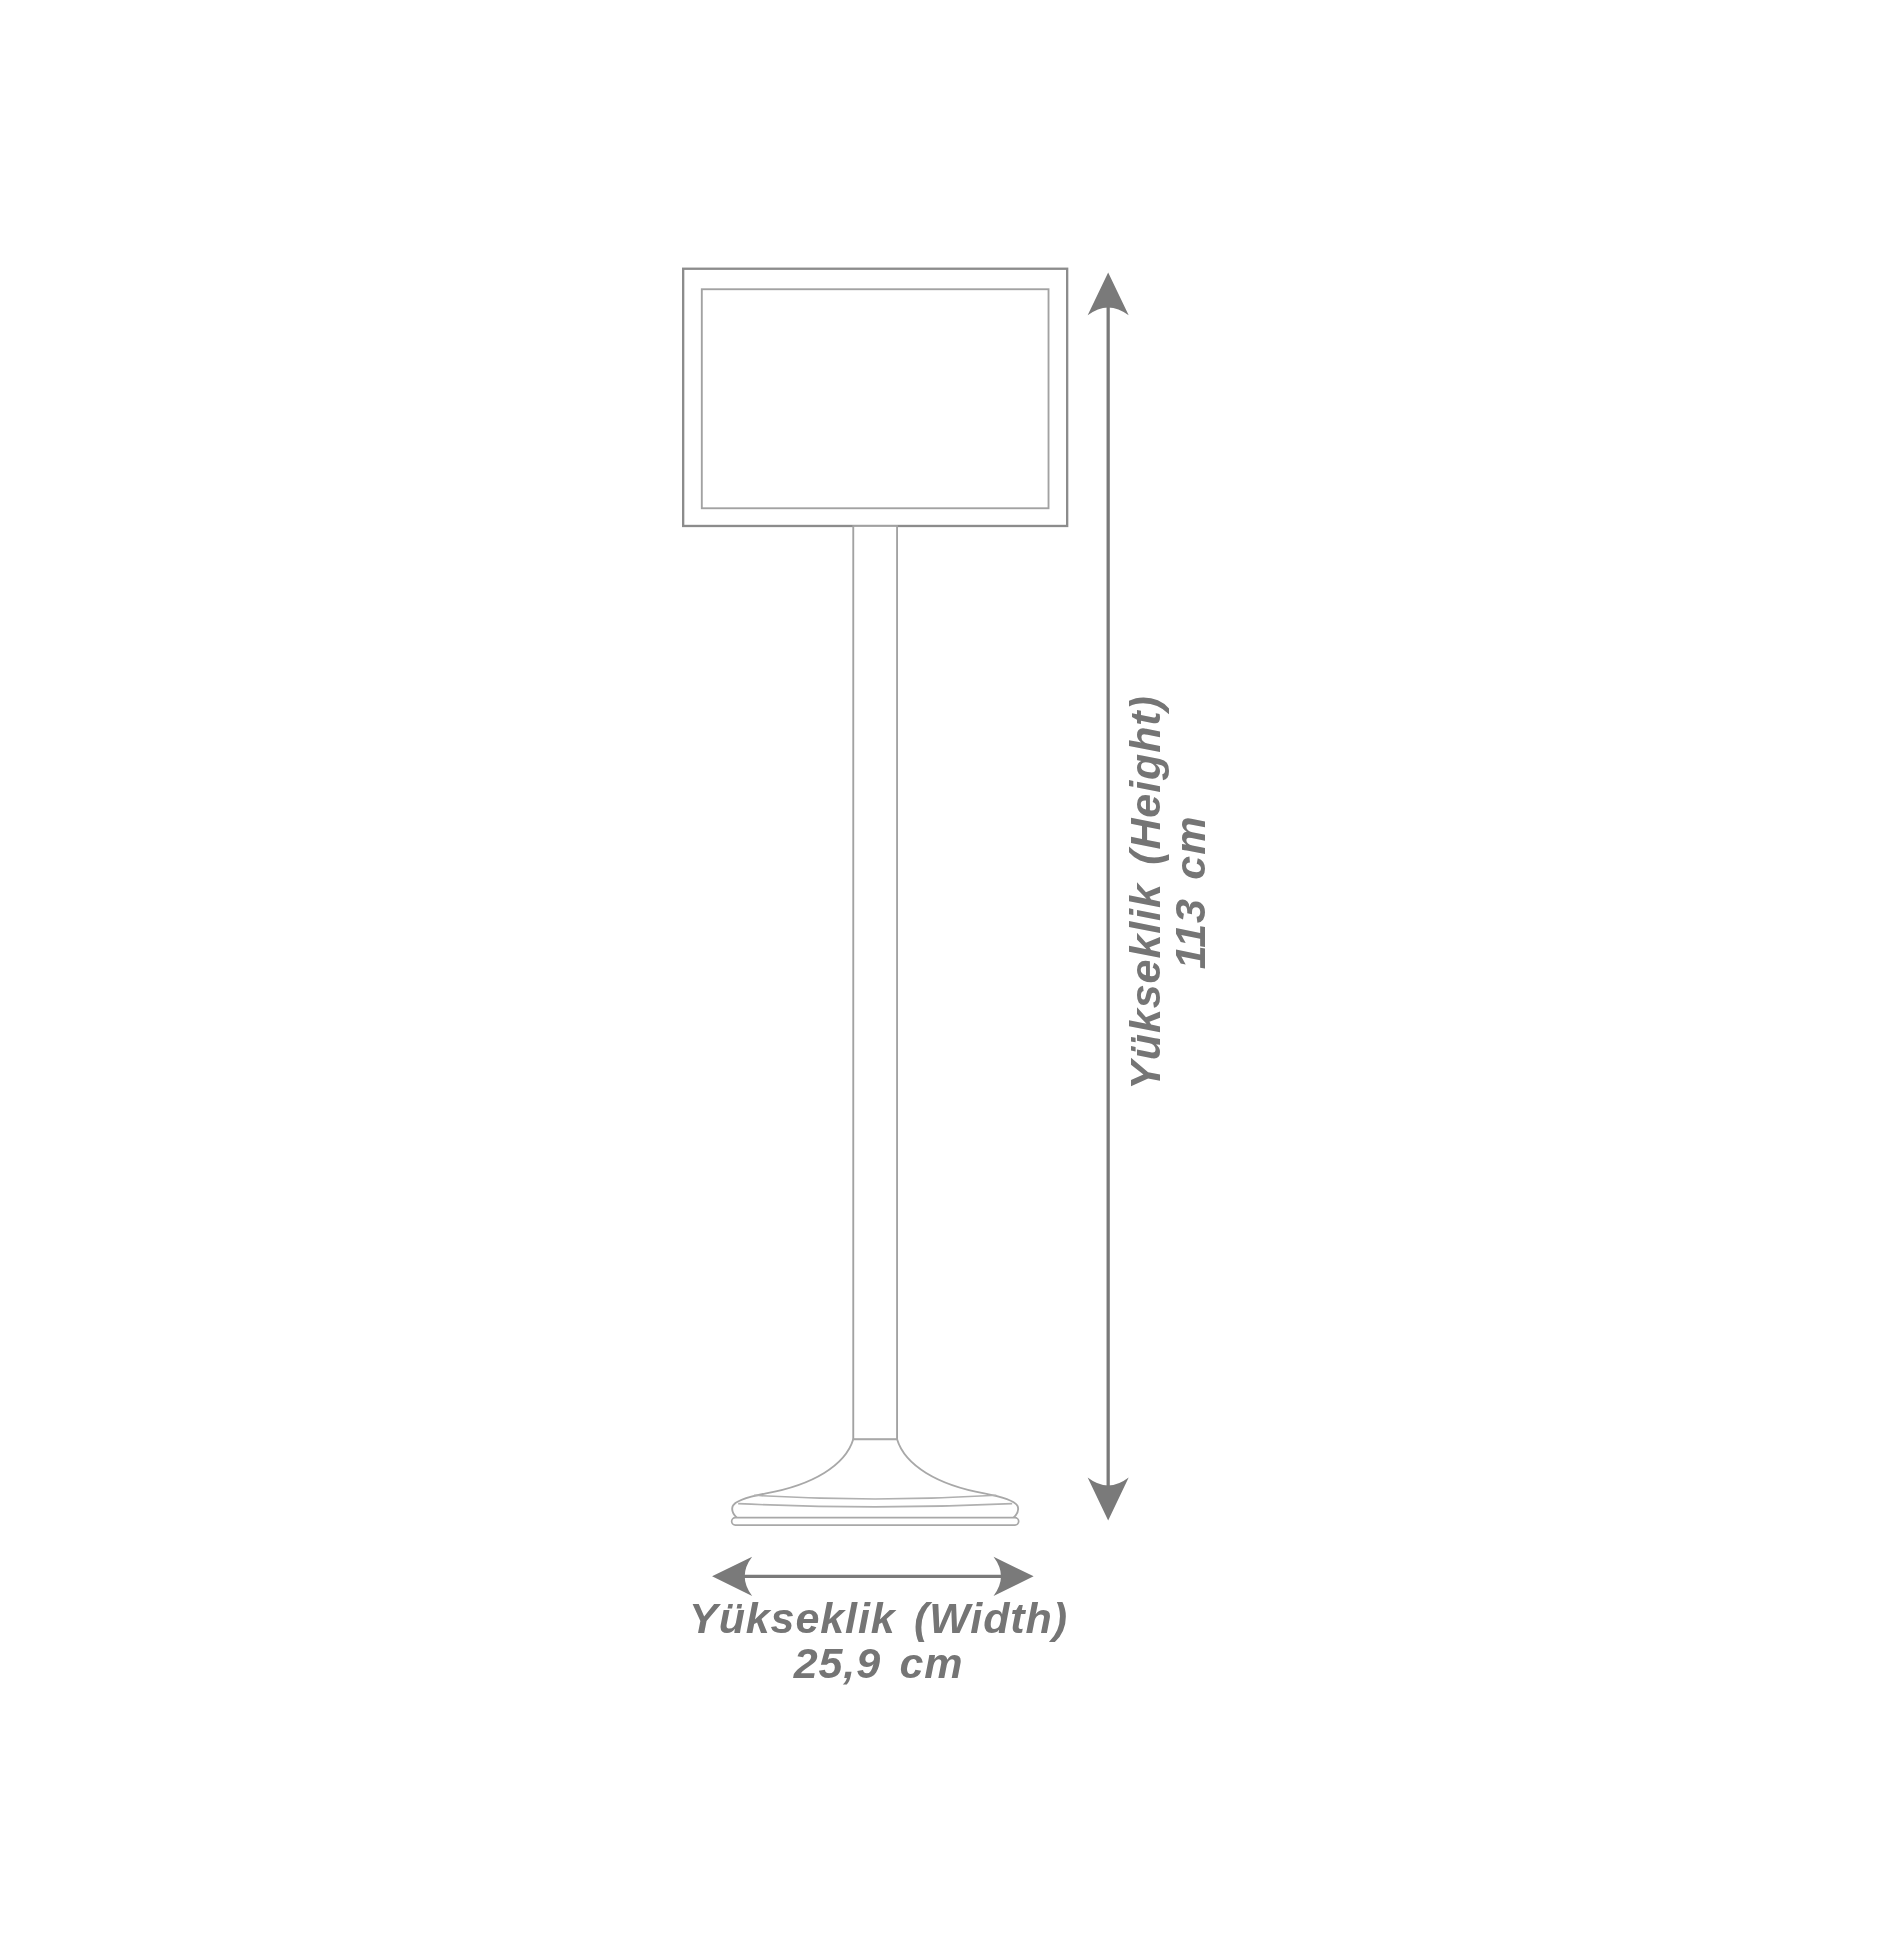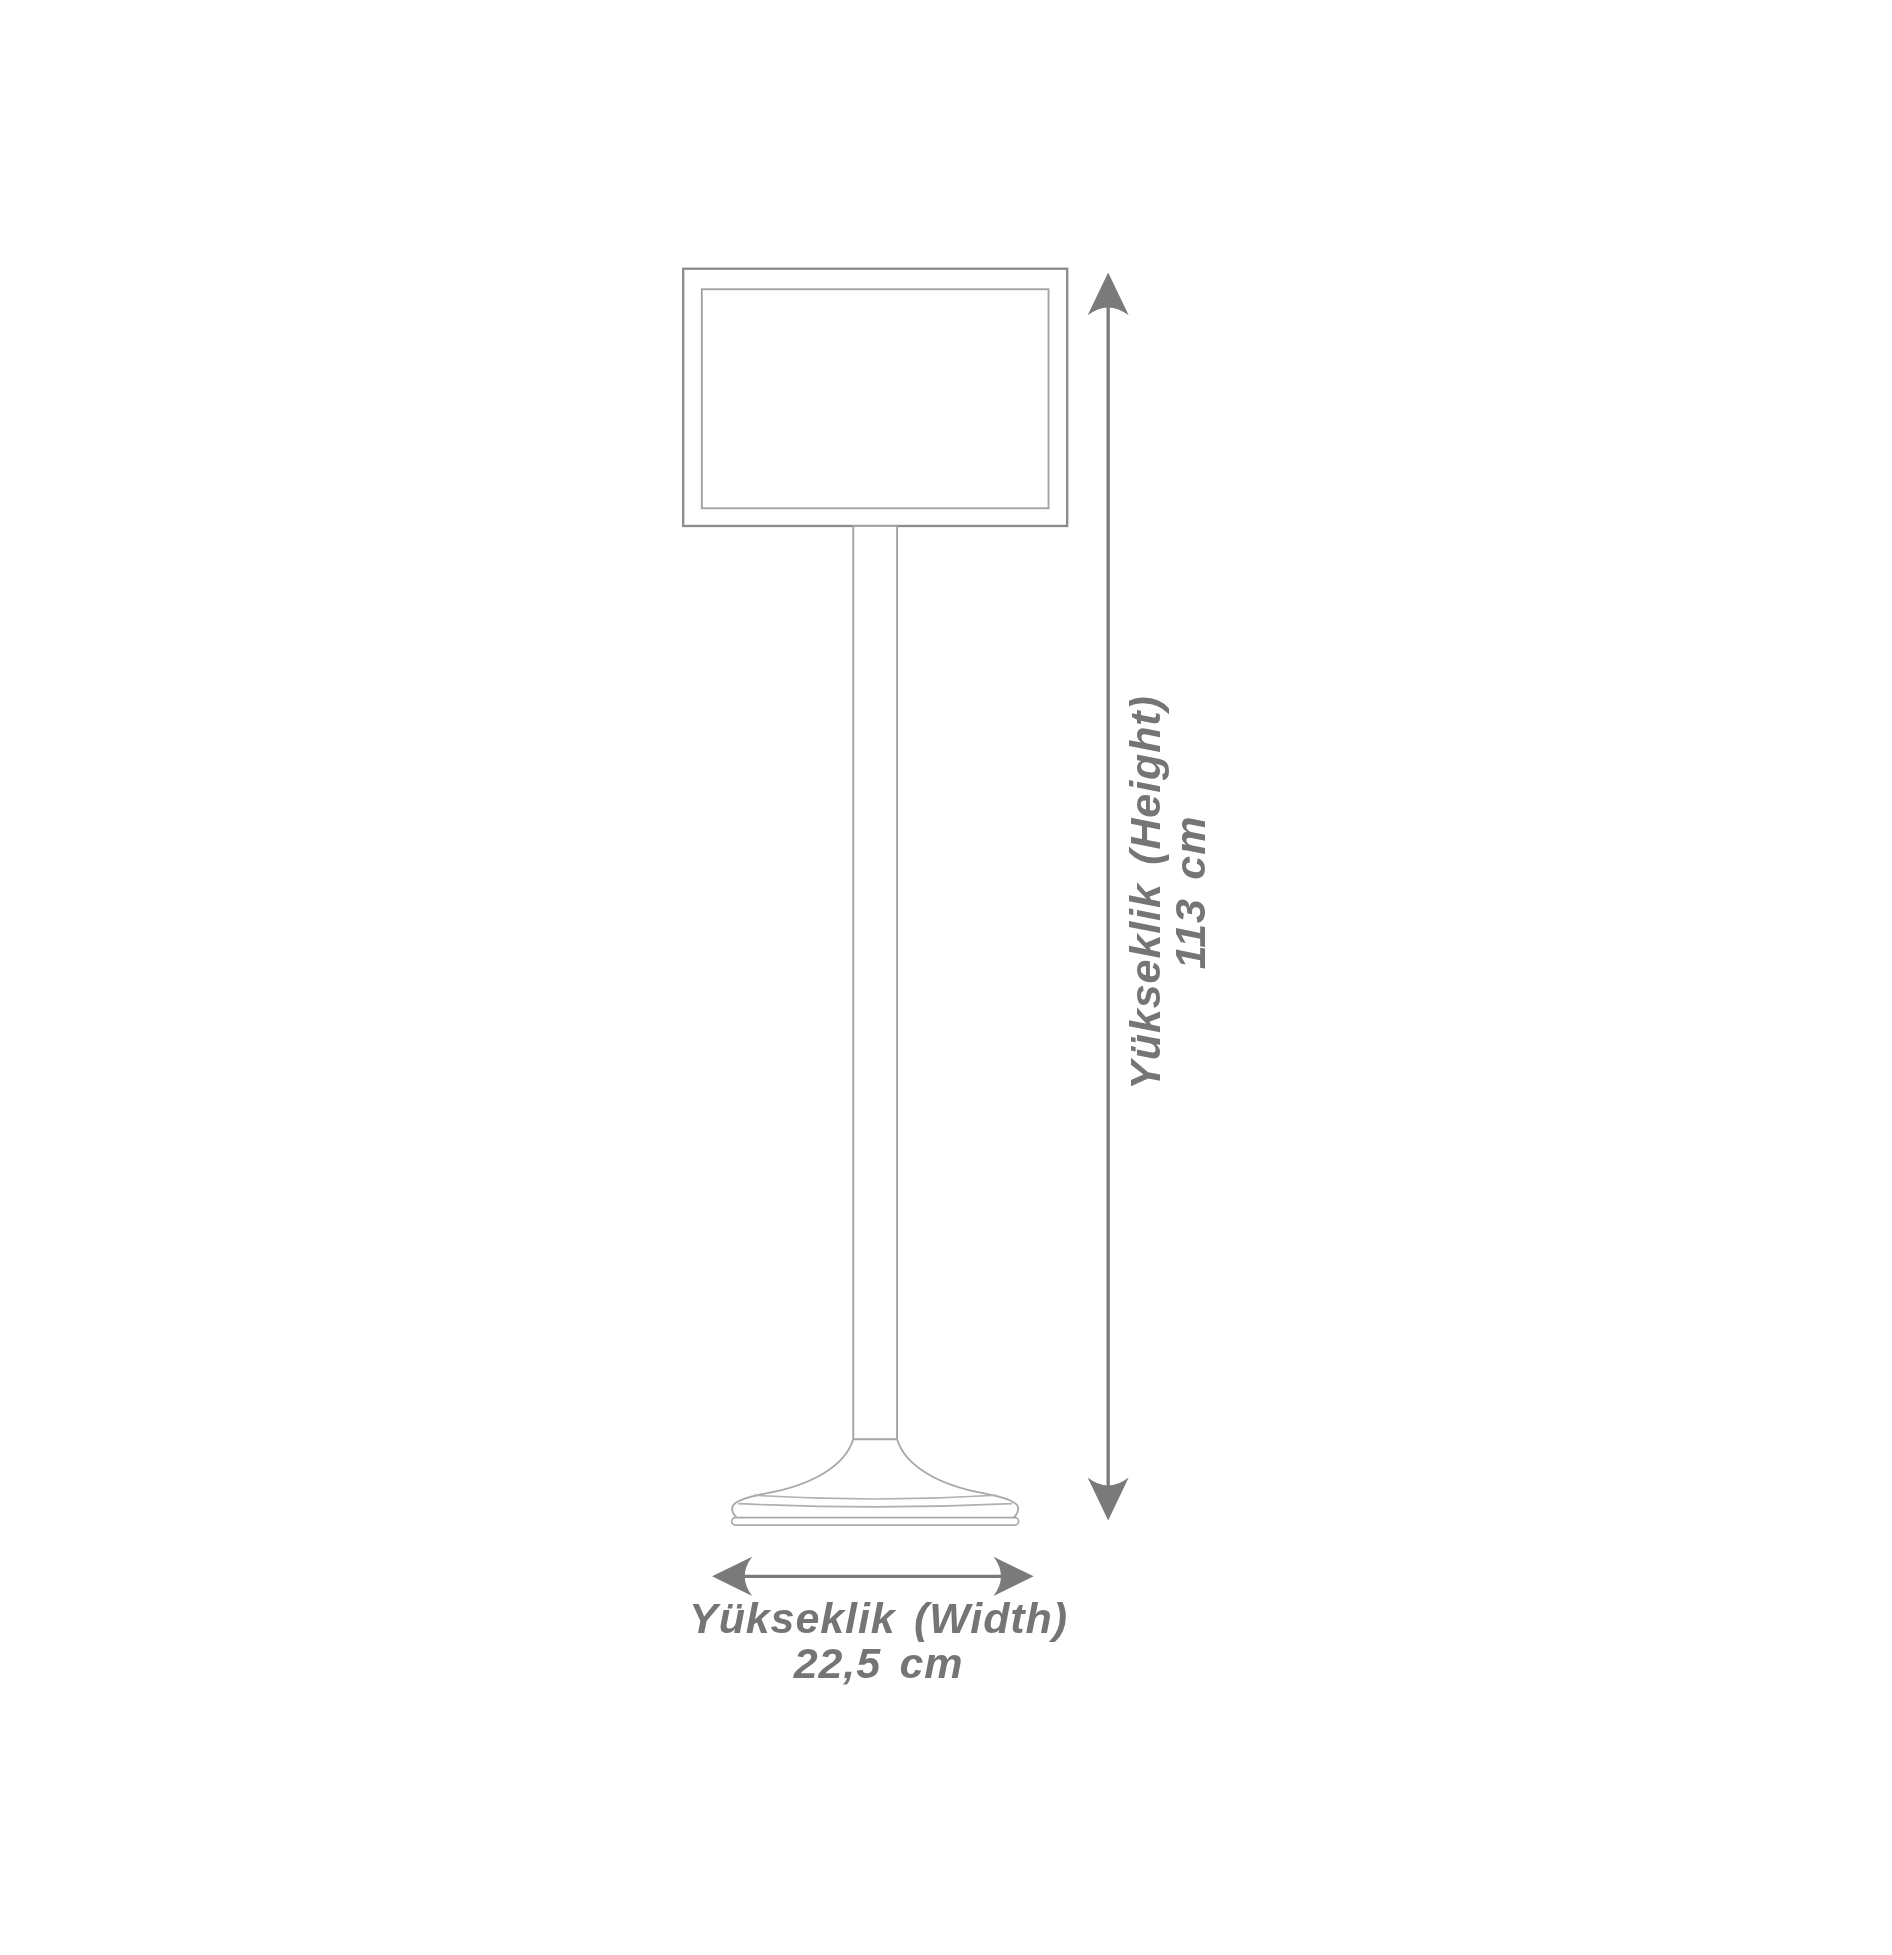--- a/index.html
+++ b/index.html
@@ -90,17 +90,17 @@
     </g>
   </svg>
 
   <div id="height-label" class="dim-label">
     <div>Yükseklik (Height)</div>
     <div>113 cm</div>
   </div>
 
   <div id="width-label" class="dim-label">
     <div>Yükseklik (Width)</div>
-    <div>22,5 cm</div>
+    <div>25,9 cm</div>
   </div>
 
 </div>
 
 
 </body></html>

